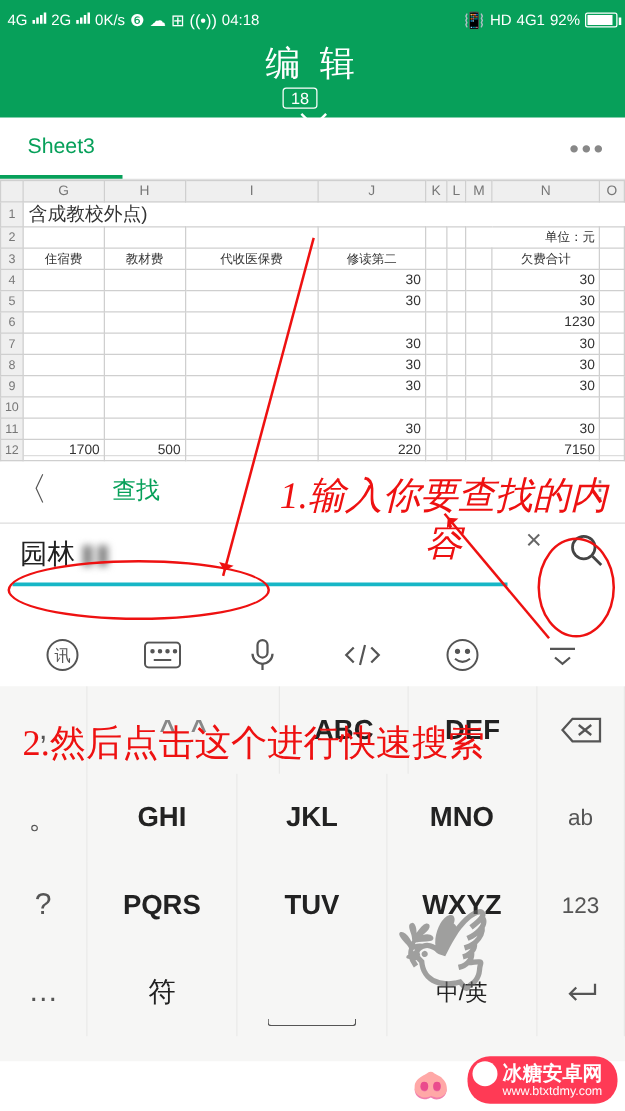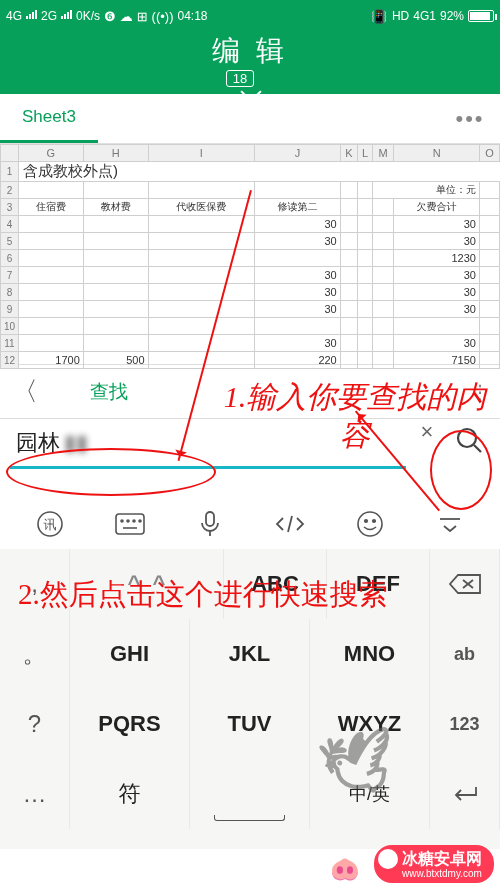--- a/index.html
+++ b/index.html
@@ -49,21 +49,21 @@
   .searchrow .clear { width: 30px; font-size: 22px; color:#666; text-align:center; }
   .searchrow .go { width: 42px; height: 42px; display:flex; align-items:center; justify-content:center; }
   .searchrow .go svg { stroke:#444; }
 
   .kbtool { height: 50px; display:flex; align-items:center; justify-content: space-around; padding: 0 10px; color:#555; }
   .kbtool > div { width: 60px; display:flex; align-items:center; justify-content:center; }
 
   .keypad { position: relative; height: 300px; background: rgba(240,240,238,0.6); }
   .krow { display:flex; height: 70px; }
   .krow .k { flex:1; display:flex; align-items:center; justify-content:center; font-size: 22px; font-weight: 700; color:#222; border-right: 1px solid rgba(0,0,0,0.05); }
-  .krow .k.side { flex: 0 0 70px; font-weight: 700; color:#555; font-size: 18px;}
+  .krow .k.side { flex: 0 0 70px; font-weight: 400; color:#555; font-size: 18px;}
   .krow .k.punc { font-size: 24px; font-weight: 400; }
 
   .ime-bg { position:absolute; inset:0; background:
     radial-gradient(circle at 15% 30%, rgba(180,180,180,0.3), transparent 40%),
     radial-gradient(circle at 85% 70%, rgba(150,160,170,0.3), transparent 50%),
     linear-gradient(#f5f5f2, #e8e8e4);
     z-index:-1;
   }
 
   

